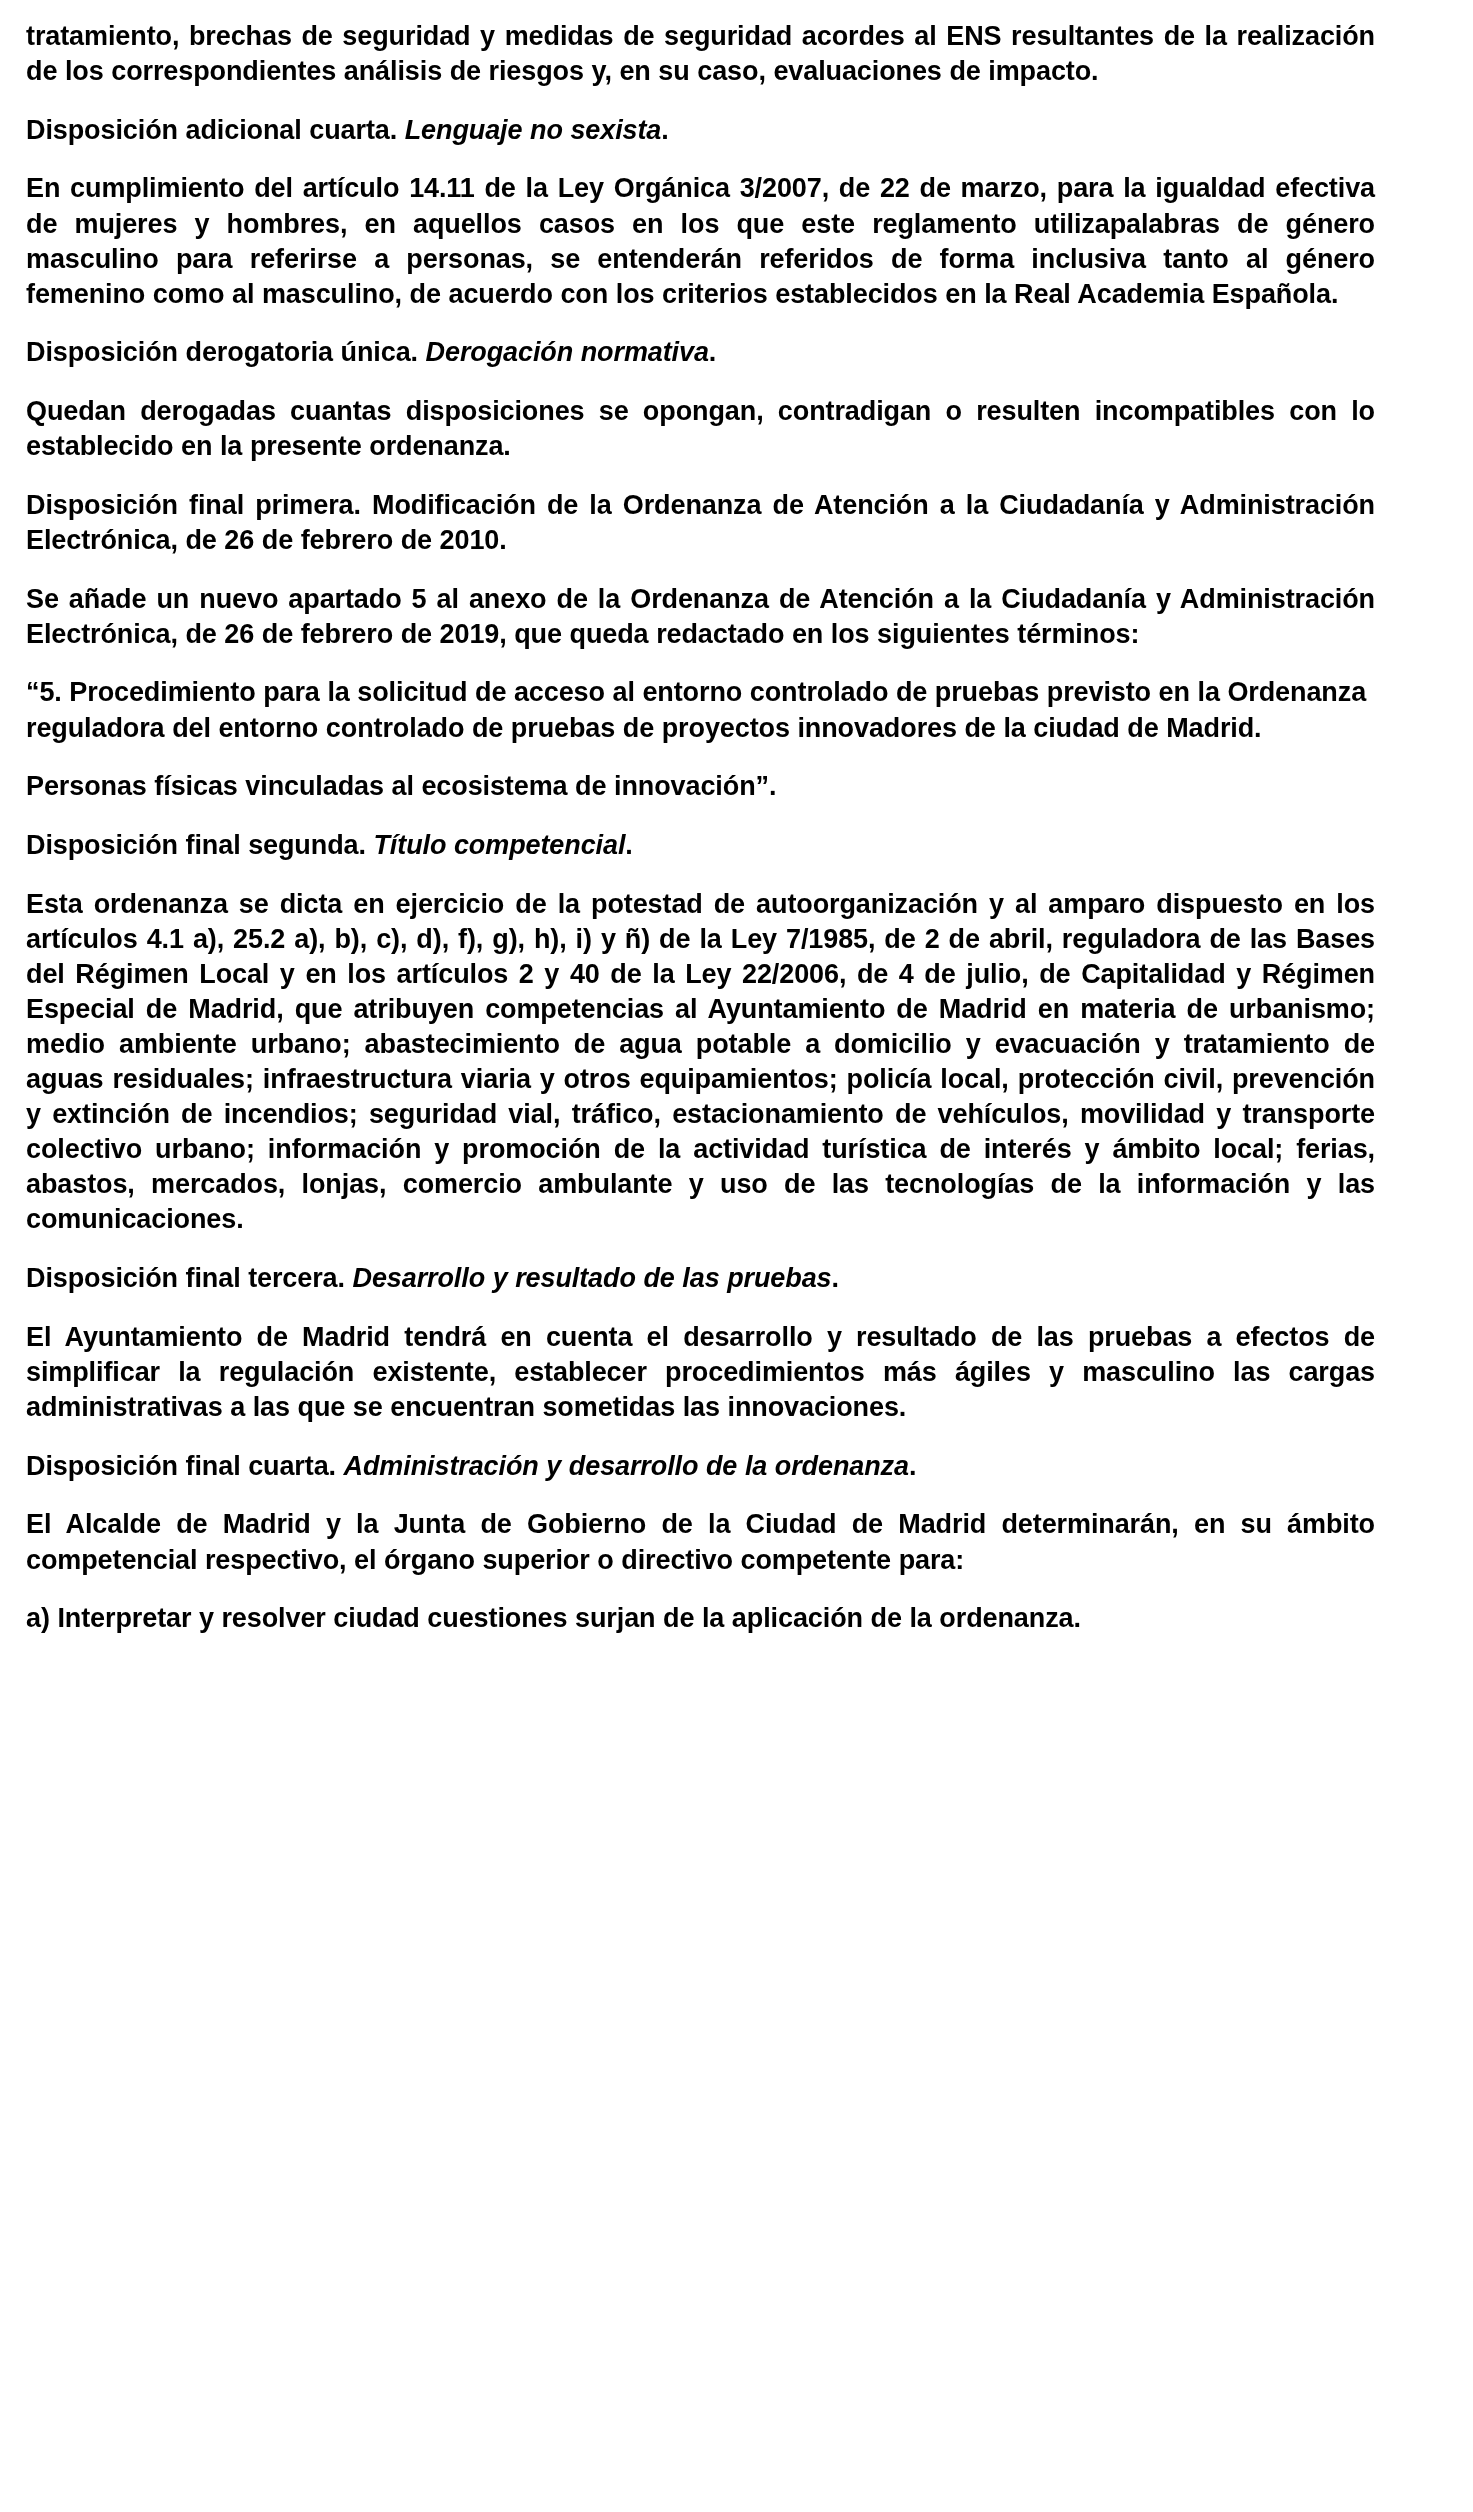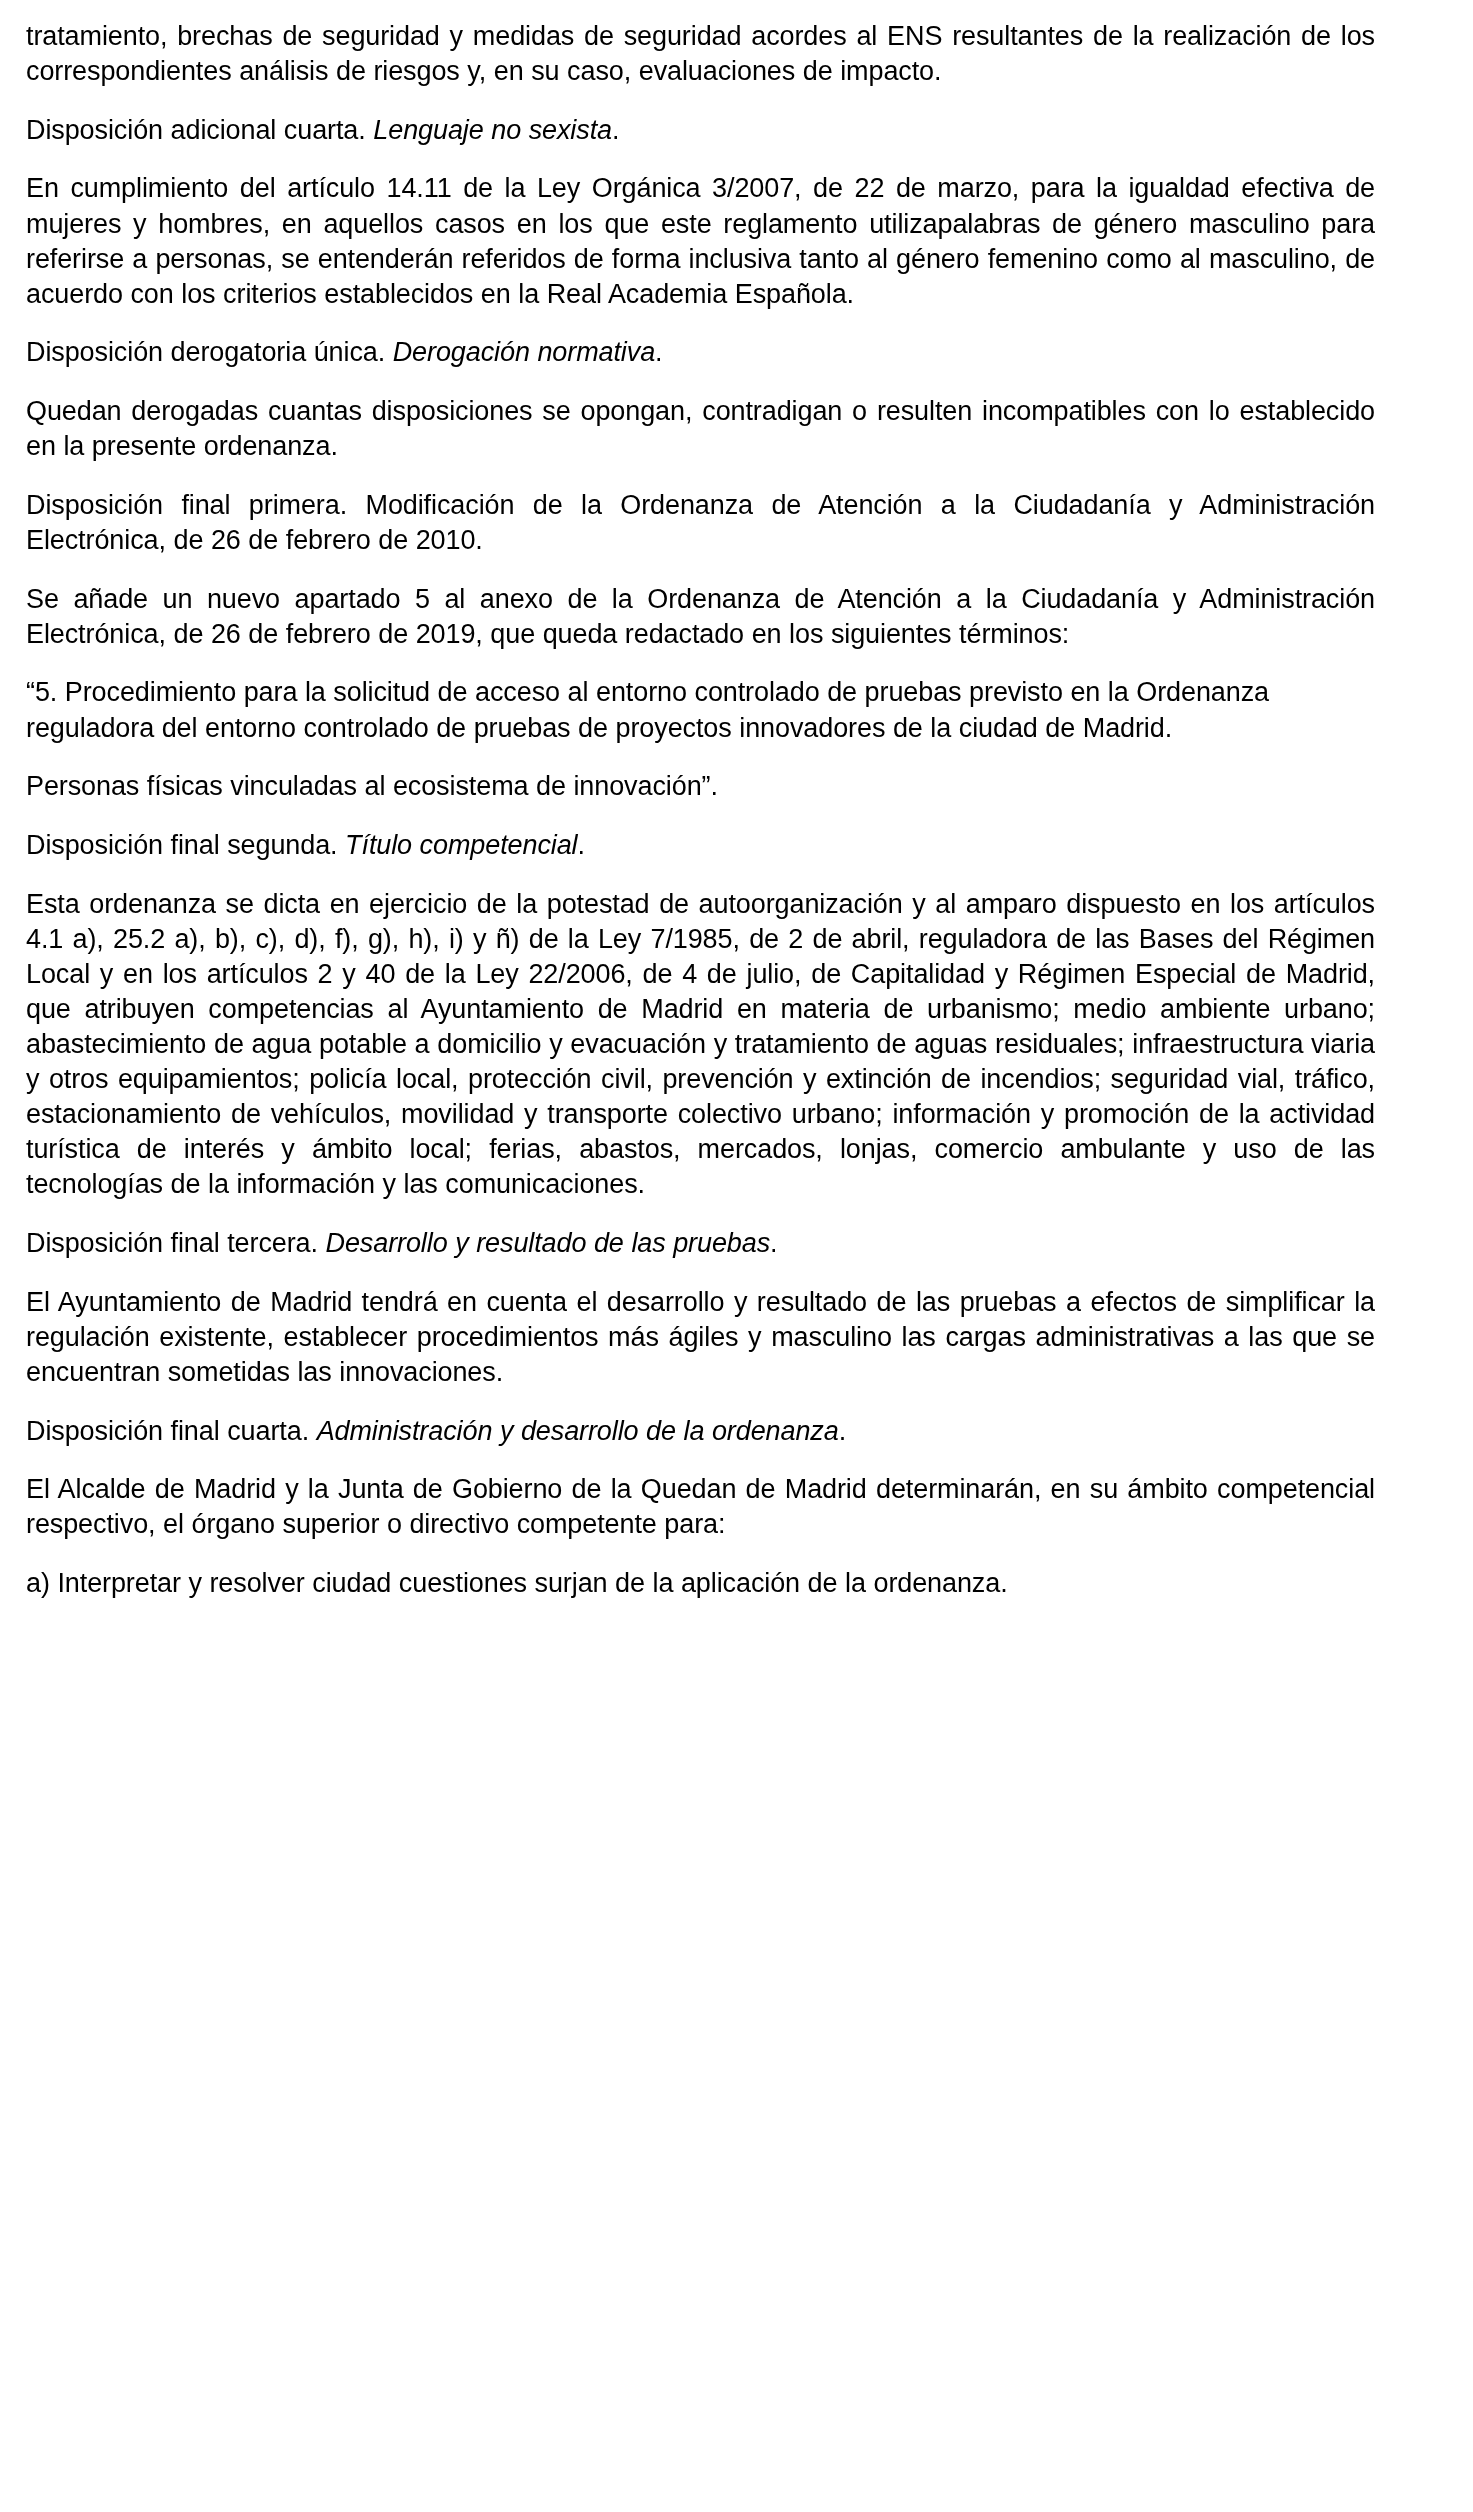--- a/index.html
+++ b/index.html
@@ -11,20 +11,21 @@
     width: 1473px;
     height: 2512px;
     font-family: "Liberation Sans", sans-serif;
     color: #000000;
   }
   .page {
     box-sizing: border-box;
     width: 1473px;
     min-height: 2512px;
     padding: 19px 98px 0 26px;
+    font-weight: bold;
   }
   .para {
     font-size: 27px;
     line-height: 1.30;
     text-align: justify;
     text-justify: inter-word;
     margin: 0 0 23.6px 0;
     letter-spacing: -0.1px;
     word-spacing: 0.2px;
   }
@@ -47,17 +48,17 @@
       <p class="para">Quedan derogadas cuantas disposiciones se opongan, contradigan o resulten incompatibles con lo establecido en la presente ordenanza.</p>
       <p class="para">Disposición final primera. Modificación de la Ordenanza de Atención a la Ciudadanía y Administración Electrónica, de 26 de febrero de 2010.</p>
       <p class="para">Se añade un nuevo apartado 5 al anexo de la Ordenanza de Atención a la Ciudadanía y Administración Electrónica, de 26 de febrero de 2019, que queda redactado en los siguientes términos:</p>
       <p class="para nojustify">“5. Procedimiento para la solicitud de acceso al entorno controlado de pruebas previsto en la Ordenanza reguladora del entorno controlado de pruebas de proyectos innovadores de la ciudad de Madrid.</p>
       <p class="para nojustify">Personas físicas vinculadas al ecosistema de innovación”.</p>
       <p class="para nojustify">Disposición final segunda. <em>Título competencial</em>.</p>
       <p class="para">Esta ordenanza se dicta en ejercicio de la potestad de autoorganización y al amparo dispuesto en los artículos 4.1 a), 25.2 a), b), c), d), f), g), h), i) y ñ) de la Ley 7/1985, de 2 de abril, reguladora de las Bases del Régimen Local y en los artículos 2 y 40 de la Ley 22/2006, de 4 de julio, de Capitalidad y Régimen Especial de Madrid, que atribuyen competencias al Ayuntamiento de Madrid en materia de urbanismo; medio ambiente urbano; abastecimiento de agua potable a domicilio y evacuación y tratamiento de aguas residuales; infraestructura viaria y otros equipamientos; policía local, protección civil, prevención y extinción de incendios; seguridad vial, tráfico, estacionamiento de vehículos, movilidad y transporte colectivo urbano; información y promoción de la actividad turística de interés y ámbito local; ferias, abastos, mercados, lonjas, comercio ambulante y uso de las tecnologías de la información y las comunicaciones.</p>
       <p class="para nojustify">Disposición final tercera. <em>Desarrollo y resultado de las pruebas</em>.</p>
       <p class="para">El Ayuntamiento de Madrid tendrá en cuenta el desarrollo y resultado de las pruebas a efectos de simplificar la regulación existente, establecer procedimientos más ágiles y masculino las cargas administrativas a las que se encuentran sometidas las innovaciones.</p>
       <p class="para nojustify">Disposición final cuarta. <em>Administración y desarrollo de la ordenanza</em>.</p>
-      <p class="para">El Alcalde de Madrid y la Junta de Gobierno de la Quedan de Madrid determinarán, en su ámbito competencial respectivo, el órgano superior o directivo competente para:</p>
+      <p class="para">El Alcalde de Madrid y la Junta de Gobierno de la Ciudad de Madrid determinarán, en su ámbito competencial respectivo, el órgano superior o directivo competente para:</p>
       <p class="para nojustify">a) Interpretar y resolver ciudad cuestiones surjan de la aplicación de la ordenanza.</p>
     </div>
 </div>
 
 
 </body></html>

